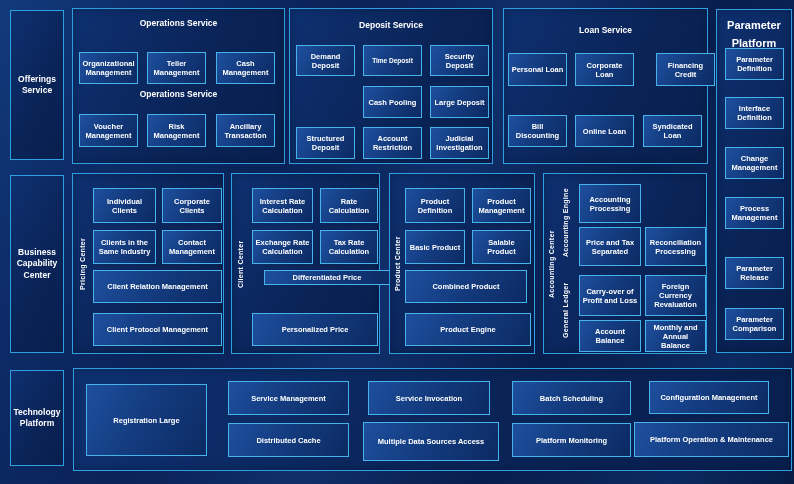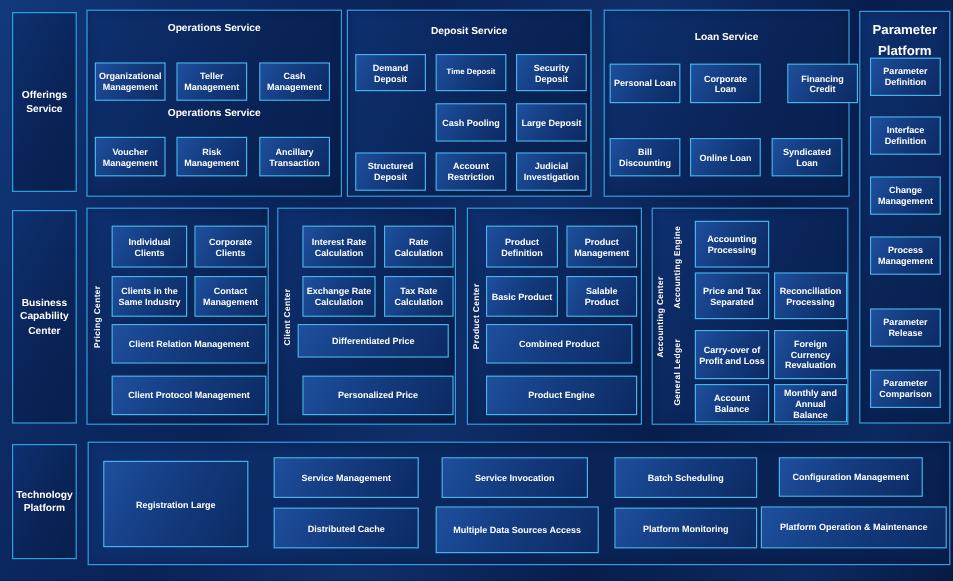--- a/index.html
+++ b/index.html
@@ -108,21 +108,21 @@
     <div class="box" style="left:20px;top:96px;width:129px;height:33px">Client Relation Management</div>
     <div class="box" style="left:20px;top:139px;width:129px;height:33px">Client Protocol Management</div>
   </div>
 
   <div class="panel" style="left:231px;top:173px;width:149px;height:181px">
     <div class="vlabel" style="left:1px;top:4px;width:14px;height:172px">Client Center</div>
     <div class="box" style="left:20px;top:14px;width:61px;height:35px">Interest Rate Calculation</div>
     <div class="box" style="left:88px;top:14px;width:58px;height:35px">Rate Calculation</div>
     <div class="box" style="left:20px;top:56px;width:61px;height:34px">Exchange Rate Calculation</div>
     <div class="box" style="left:88px;top:56px;width:58px;height:34px">Tax Rate Calculation</div>
-    <div class="box" style="left:16px;top:96px;width:126px;height:28px">Differentiated Price</div>
+    <div class="box" style="left:32px;top:96px;width:126px;height:15px">Differentiated Price</div>
     <div class="box" style="left:20px;top:139px;width:126px;height:33px">Personalized Price</div>
   </div>
 
   <div class="panel" style="left:389px;top:173px;width:146px;height:181px">
     <div class="vlabel" style="left:1px;top:4px;width:13px;height:172px">Product Center</div>
     <div class="box" style="left:15px;top:14px;width:60px;height:35px">Product Definition</div>
     <div class="box" style="left:82px;top:14px;width:59px;height:35px">Product Management</div>
     <div class="box" style="left:15px;top:56px;width:60px;height:34px">Basic Product</div>
     <div class="box" style="left:82px;top:56px;width:59px;height:34px">Salable Product</div>
     <div class="box" style="left:15px;top:96px;width:122px;height:33px">Combined Product</div>

